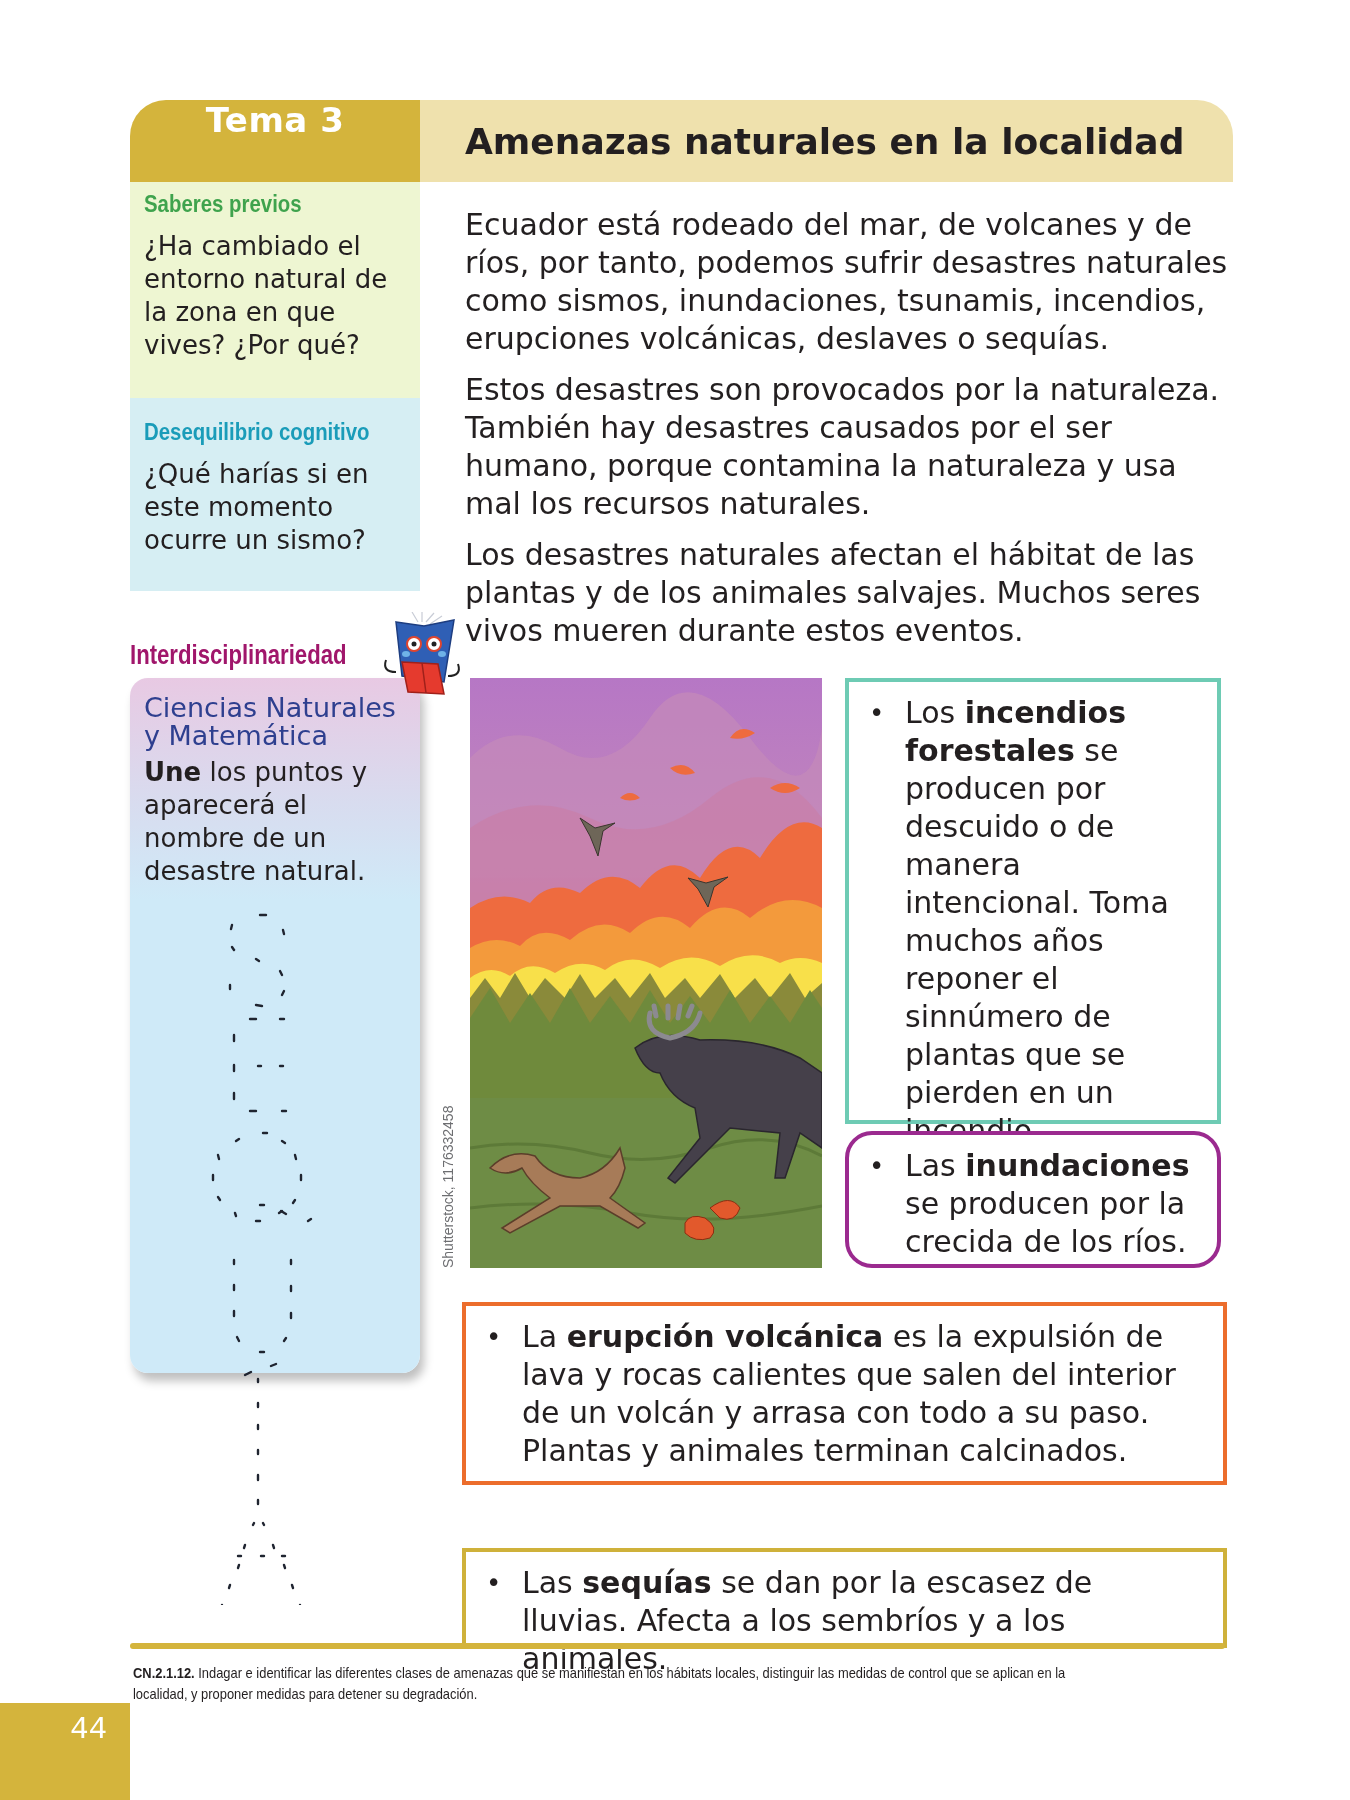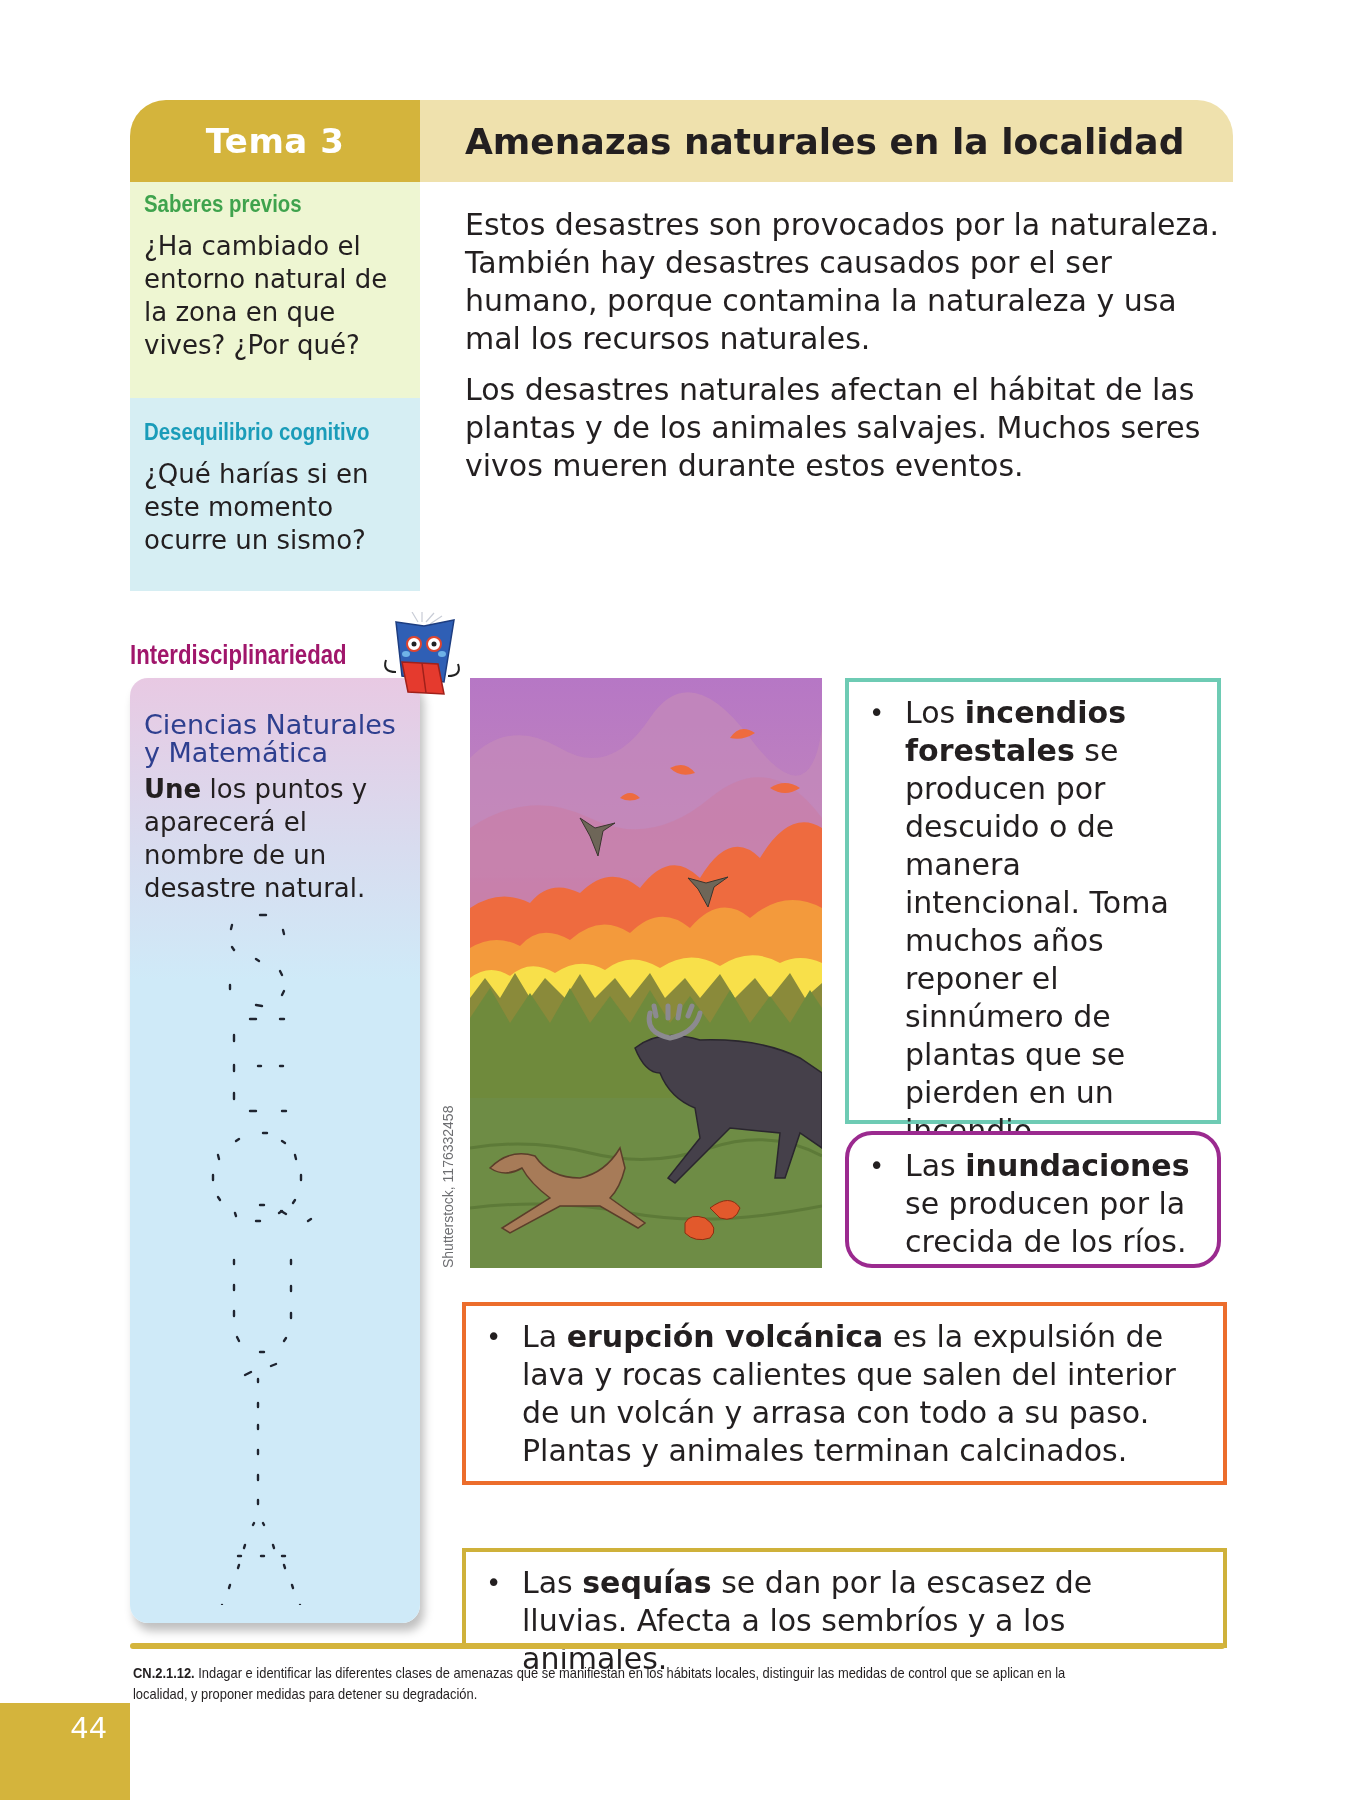--- a/index.html
+++ b/index.html
@@ -4,21 +4,21 @@
 <style>
   html, body { margin:0; padding:0; }
   body {
     width:1350px; height:1800px; position:relative; background:#ffffff;
     font-family:"DejaVu Sans", sans-serif; color:#231f20; overflow:hidden;
   }
   .abs { position:absolute; }
   
   .tema-tab {
     left:130px; top:100px; width:290px; height:82px; background:#d4b43c;
-    border-top-left-radius:36px; display:flex; align-items:center; justify-content:center;
+    border-top-left-radius:36px; display:flex; justify-content:center;
     color:#ffffff; font-size:34px; font-weight:bold; letter-spacing:0.5px;
   }
   .title-bar {
     left:420px; top:100px; width:813px; height:82px; background:#efe1ad;
     border-top-right-radius:36px; display:flex; align-items:center; padding-left:45px;
     box-sizing:border-box; font-size:36px; font-weight:bold; color:#231f20;
   }
   
   .saberes {
     left:130px; top:182px; width:290px; height:216px; background:#eef6d2;
@@ -31,24 +31,24 @@
   .box-heading { font-family:"Liberation Sans", sans-serif; font-weight:bold; font-size:24px; margin-bottom:12px; transform:scaleX(0.85); transform-origin:left; white-space:nowrap; }
   .box-text { font-size:26px; line-height:33px; color:#231f20; }
   .green { color:#3fa34d; }
   .teal { color:#1a9cb9; }
   .interdisc-label {
     left:130px; top:640px; font-family:"Liberation Sans", sans-serif; font-weight:bold;
     font-size:27px; color:#a0166b; transform:scaleX(0.82); transform-origin:left; white-space:nowrap;
   }
   .mascot { left:378px; top:612px; width:86px; height:88px; }
   .activity-panel {
-    left:130px; top:678px; width:290px; height:945px;
+    left:130px; top:678px; width:290px; height:695px;
     background:linear-gradient(180deg,#e8c9e3 0%, #d8dcef 18%, #cfeaf8 32%, #cfeaf8 100%);
     border-radius:18px; box-shadow:4px 8px 10px rgba(0,0,0,0.25);
-    box-sizing:border-box; padding:33px 14px 0 14px;
+    box-sizing:border-box; padding:16px 14px 0 14px;
   }
   .activity-title { font-size:27px; line-height:28px; color:#2e3f8f; }
   .activity-text { font-size:26px; line-height:33px; margin-top:6px; }
   .activity-text b { font-weight:bold; }
   .dots { left:200px; top:905px; width:150px; height:700px; }
   
   .main-text {
     left:465px; top:206px; width:775px; font-size:30px; line-height:38px; color:#231f20;
   }
   .main-text p { margin:0 0 13px 0; }
@@ -190,20 +190,21 @@
     <line x1="39" y1="660" x2="38" y2="663"></line>
       <line x1="84" y1="660" x2="85" y2="663"></line>
     <line x1="30" y1="680" x2="29" y2="683"></line>
       <line x1="92" y1="680" x2="93" y2="683"></line>
     <line x1="22" y1="700" x2="22" y2="700"></line>
       <line x1="100" y1="700" x2="100" y2="700"></line>
   </svg>
 </div>
 
 <div class="abs main-text">
+  <p>Ecuador está rodeado del mar, de volcanes y de ríos, por tanto, podemos sufrir desastres naturales como sismos, inundaciones, tsunamis, incendios, erupciones volcánicas, deslaves o sequías.</p>
   <p>Estos desastres son provocados por la naturaleza. También hay desastres causados por el ser humano, porque contamina la naturaleza y usa mal los recursos naturales.</p>
   <p>Los desastres naturales afectan el hábitat de las plantas y de los animales salvajes. Muchos seres vivos mueren durante estos eventos.</p>
 </div>
 
 <div class="abs illus">
   <svg width="352" height="590" viewBox="0 0 352 590">
     <defs>
       <linearGradient id="sky" x1="0" y1="0" x2="0" y2="1">
         <stop offset="0" stop-color="#b677c5"></stop>
           <stop offset="0.3" stop-color="#c286bb"></stop>

